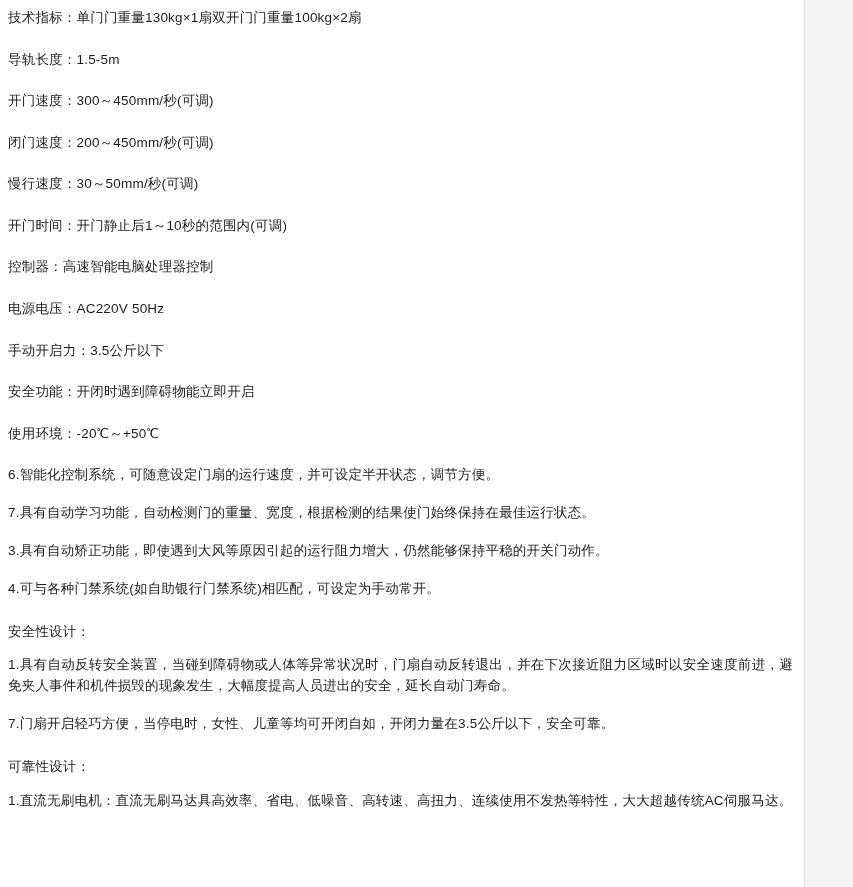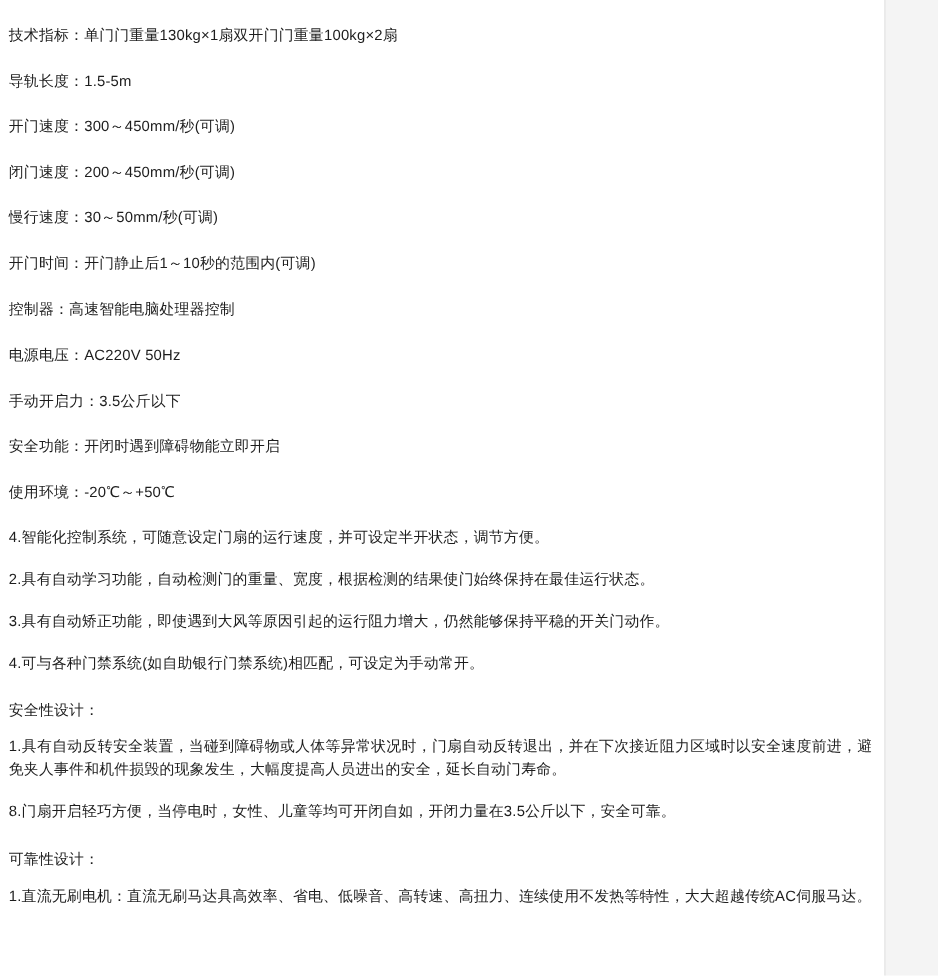--- a/index.html
+++ b/index.html
@@ -27,21 +27,21 @@
     top: 0;
     right: 0;
     width: 48px;
     height: 100%;
     background: #f4f4f4;
     border-left: 1px solid #e2e2e2;
   }
   .spec-line {
     font-size: 13.5px;
     line-height: 1.45;
-    margin: 14px 0 22px 0;
+    margin: 0 0 22px 0;
     color: #1d1d1d;
     letter-spacing: 0.2px;
   }
   .section-heading {
     font-size: 13.5px;
     line-height: 1.45;
     margin: 0 0 14px 0;
     color: #1d1d1d;
     letter-spacing: 0.2px;
   }
@@ -72,30 +72,30 @@
     <p class="spec-line">慢行速度：30～50mm/秒(可调)</p>
     <p class="spec-line">开门时间：开门静止后1～10秒的范围内(可调)</p>
     <p class="spec-line">控制器：高速智能电脑处理器控制</p>
     <p class="spec-line">电源电压：AC220V 50Hz</p>
     <p class="spec-line">手动开启力：3.5公斤以下</p>
     <p class="spec-line">安全功能：开闭时遇到障碍物能立即开启</p>
     <p class="spec-line">使用环境：-20℃～+50℃</p>
   </div>
 
   <div>
-    <p class="para">4.智能化控制系统，可随意设定门扇的运行速度，并可设定半开状态，调节方便。</p>
-    <p class="para">2.具有自动学习功能，自动检测门的重量、宽度，根据检测的结果使门始终保持在最佳运行状态。</p>
+    <p class="para">6.智能化控制系统，可随意设定门扇的运行速度，并可设定半开状态，调节方便。</p>
+    <p class="para">7.具有自动学习功能，自动检测门的重量、宽度，根据检测的结果使门始终保持在最佳运行状态。</p>
     <p class="para">3.具有自动矫正功能，即使遇到大风等原因引起的运行阻力增大，仍然能够保持平稳的开关门动作。</p>
     <p class="para gap-after">4.可与各种门禁系统(如自助银行门禁系统)相匹配，可设定为手动常开。</p>
   </div>
 
   <div>
     <p class="section-heading">安全性设计：</p>
     <p class="para">1.具有自动反转安全装置，当碰到障碍物或人体等异常状况时，门扇自动反转退出，并在下次接近阻力区域时以安全速度前进，避免夹人事件和机件损毁的现象发生，大幅度提高人员进出的安全，延长自动门寿命。</p>
-    <p class="para gap-after">8.门扇开启轻巧方便，当停电时，女性、儿童等均可开闭自如，开闭力量在3.5公斤以下，安全可靠。</p>
+    <p class="para gap-after">7.门扇开启轻巧方便，当停电时，女性、儿童等均可开闭自如，开闭力量在3.5公斤以下，安全可靠。</p>
   </div>
 
   <div>
     <p class="section-heading">可靠性设计：</p>
     <p class="para">1.直流无刷电机：直流无刷马达具高效率、省电、低噪音、高转速、高扭力、连续使用不发热等特性，大大超越传统AC伺服马达。</p>
 
   </div>
 
 </div>
 

